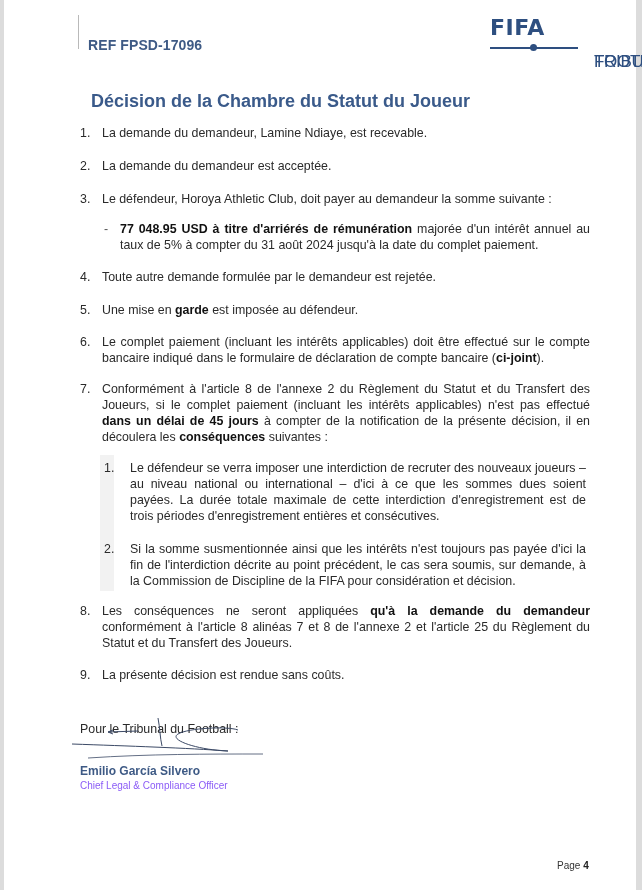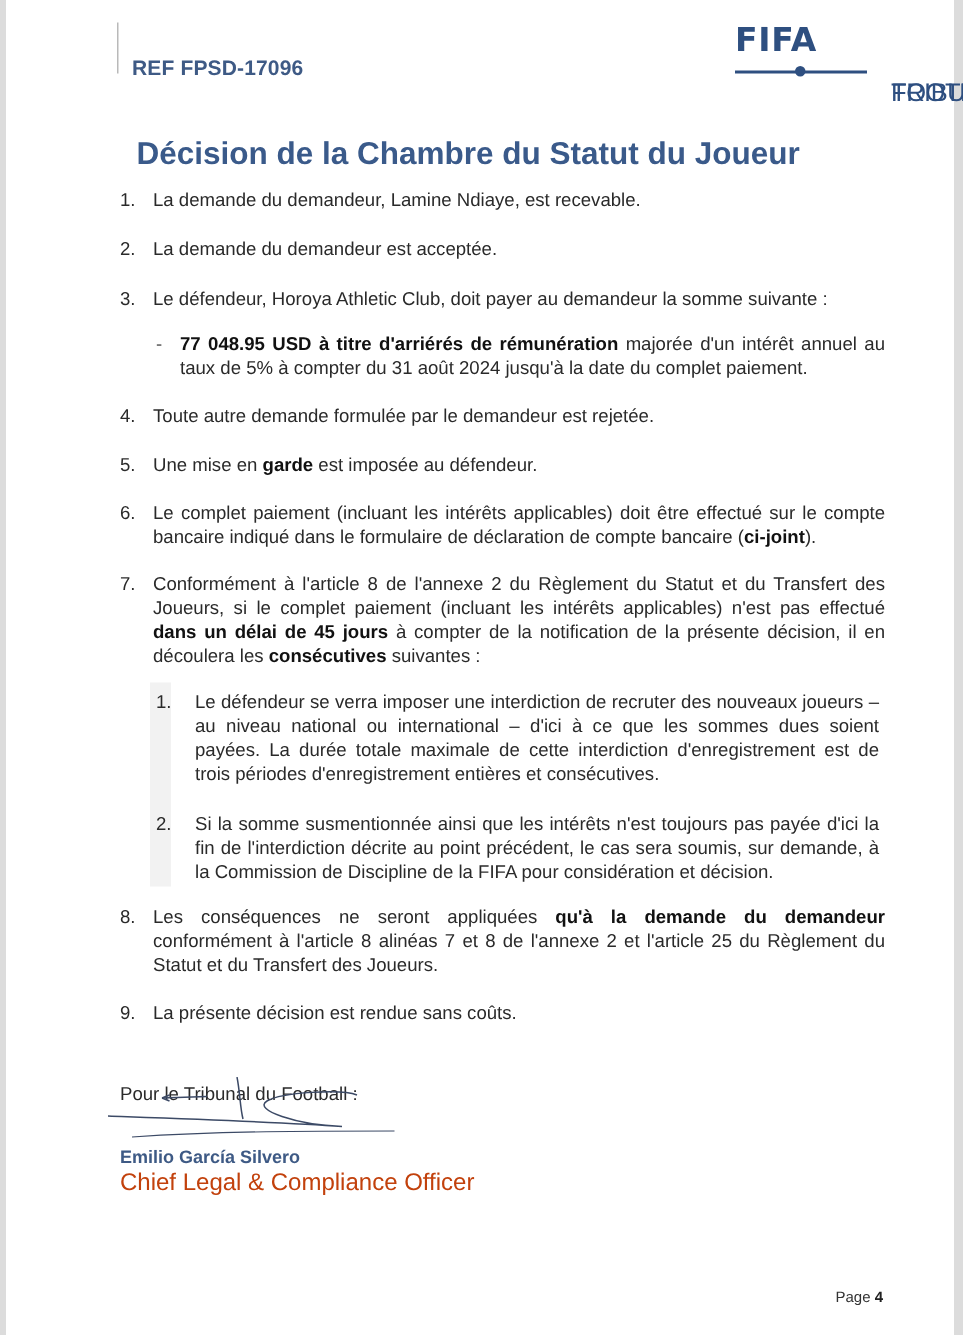--- a/index.html
+++ b/index.html
@@ -8,36 +8,36 @@
   .edge-l { position:absolute; left:0; top:0; width:4px; height:890px; background:#dcdcdc; }
   .edge-r { position:absolute; right:0; top:0; width:6px; height:890px; background:#dcdcdc; }
   .ref-bar { position:absolute; left:78px; top:15px; width:1px; height:34px; background:#b9b9b9; }
   .ref { position:absolute; left:88px; top:37px; font-size:14px; font-weight:bold; color:#3e5a85; letter-spacing:0.1px; }
   .logo { position:absolute; left:490px; top:16px; width:90px; color:#2e4f80; }
   .logo .fifa { font-size:22px; font-weight:bold; letter-spacing:0.5px; line-height:24px; font-family:"DejaVu Sans", sans-serif; }
   .logo .rule { position:relative; height:10px; margin-top:3px; width:88px; }
   .logo .rule .ln { position:absolute; left:0; right:0; top:4px; height:2px; background:#2e4f80; }
   .logo .rule .dot { position:absolute; left:40px; top:1px; width:7px; height:7px; border-radius:50%; background:#2e4f80; }
   .logo .sub { font-size:17px; line-height:18px; font-weight:normal; letter-spacing:-0.3px; }
-  .title { position:absolute; left:91px; top:91px; font-size:21px; font-weight:bold; color:#3a5a8a; }
+  .title { position:absolute; left:91px; top:91px; font-size:18px; font-weight:bold; color:#3a5a8a; }
   .item { position:absolute; left:80px; width:510px; font-size:12.4px; line-height:16px; }
   .item .num { position:absolute; left:0; top:0; }
   .item .txt { margin-left:22px; text-align:justify; }
   .subwrap { position:absolute; left:100px; top:455px; width:14px; height:136px; background:#f2f2f2; }
   .sub { position:absolute; left:104px; width:482px; font-size:12.4px; line-height:16px; }
   .sub .num { position:absolute; left:0; top:0; }
   .sub .txt { margin-left:26px; text-align:justify; }
   .dash { position:absolute; left:104px; width:486px; font-size:12.4px; line-height:16px; }
   .dash .mk { position:absolute; left:0; top:0; color:#555; }
   .dash .txt { margin-left:16px; text-align:justify; }
   b { font-weight:bold; color:#111; }
   .pour { position:absolute; left:80px; top:722px; font-size:12.4px; }
   .sig { position:absolute; left:68px; top:718px; width:200px; height:48px; }
   .signer { position:absolute; left:80px; top:764px; font-size:12px; font-weight:bold; color:#3e5a85; }
-  .role { position:absolute; left:80px; top:780px; font-size:16px; color:#c2410c; }
+  .role { position:absolute; left:80px; top:780px; font-size:10px; color:#8b5cf6; }
   .page { position:absolute; left:557px; top:848px; font-size:10px; color:#333;margin-top:12px; }
   .page b { color:#222; }
 </style>
 </head>
 <body>
 
 <div class="edge-l"></div>
 <div class="edge-r"></div>
 
 <div class="ref-bar"></div>
@@ -80,21 +80,21 @@
 <div class="item" style="top:302px">
     <span class="num">5.</span>
     <div class="txt"><span>Une mise en </span><b>garde</b><span> est imposée au défendeur.</span></div>
   </div>
 <div class="item" style="top:334px">
     <span class="num">6.</span>
     <div class="txt"><span>Le complet paiement (incluant les intérêts applicables) doit être effectué sur le compte bancaire indiqué dans le formulaire de déclaration de compte bancaire (</span><b>ci-joint</b><span>).</span></div>
   </div>
 <div class="item" style="top:381px">
     <span class="num">7.</span>
-    <div class="txt"><span>Conformément à l'article 8 de l'annexe 2 du Règlement du Statut et du Transfert des Joueurs, si le complet paiement (incluant les intérêts applicables) n'est pas effectué </span><b>dans un délai de 45 jours</b><span> à compter de la notification de la présente décision, il en découlera les </span><b>consécutives</b><span> suivantes :</span></div>
+    <div class="txt"><span>Conformément à l'article 8 de l'annexe 2 du Règlement du Statut et du Transfert des Joueurs, si le complet paiement (incluant les intérêts applicables) n'est pas effectué </span><b>dans un délai de 45 jours</b><span> à compter de la notification de la présente décision, il en découlera les </span><b>conséquences</b><span> suivantes :</span></div>
   </div>
 
 <div class="subwrap"></div>
 <div class="sub" style="top:460px">
     <span class="num">1.</span>
     <div class="txt"><span>Le défendeur se verra imposer une interdiction de recruter des nouveaux joueurs – au niveau national ou international – d'ici à ce que les sommes dues soient payées. La durée totale maximale de cette interdiction d'enregistrement est de trois périodes d'enregistrement entières et consécutives.</span></div>
   </div>
 <div class="sub" style="top:541px">
     <span class="num">2.</span>
     <div class="txt"><span>Si la somme susmentionnée ainsi que les intérêts n'est toujours pas payée d'ici la fin de l'interdiction décrite au point précédent, le cas sera soumis, sur demande, à la Commission de Discipline de la FIFA pour considération et décision.</span></div>

